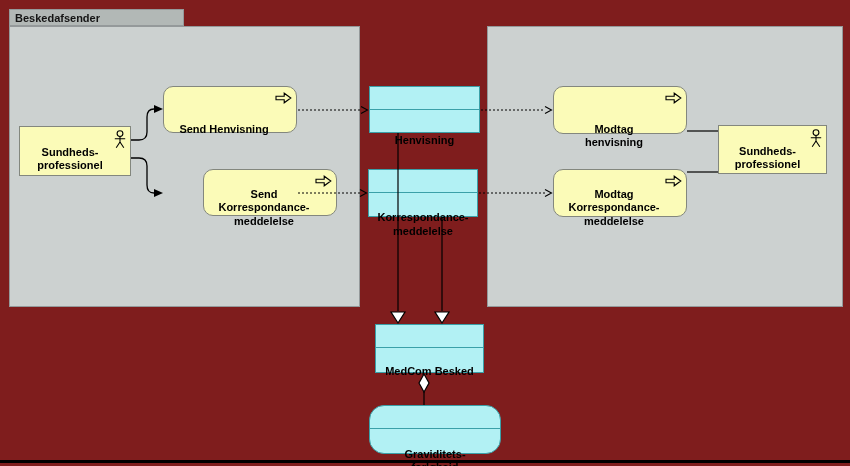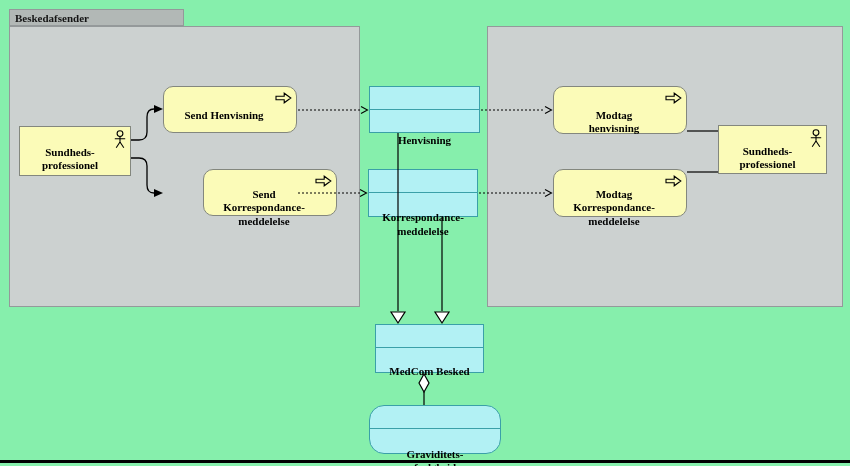--- a/index.html
+++ b/index.html
@@ -1,34 +1,34 @@
 <!DOCTYPE html>
 <html><head>
 <meta charset="utf-8">
 <style>
   html,body{margin:0;padding:0;background:#ffffff;}
   .canvas{
-    position:relative;width:850px;height:466px;background:#86efac;
-    font-family:Liberation Serif, serif;overflow:hidden;
+    position:relative;width:850px;height:466px;background:#7f1d1d;
+    font-family:Liberation Sans, sans-serif;overflow:hidden;
   }
   .tab{
     position:absolute;box-sizing:border-box;background:#b2b8b6;
     border:1px solid #94999a;font-size:11px;font-weight:bold;color:#141414;
     padding:2px 0 0 5px;line-height:12px;
   }
   .gbody{
     position:absolute;box-sizing:border-box;background:#ccd1d0;
     border:1px solid #94999a;
   }
   .node{
     position:absolute;box-sizing:border-box;font-size:11px;font-weight:bold;
     color:#000;text-align:center;white-space:pre-line;line-height:13.5px;
   }
   .yellow{background:#fbfbb8;border:1px solid #83877e;}
-  .proc{border-radius:10px;padding:8px 16px 0 4px;}
+  .proc{border-radius:10px;padding:22px 16px 0 4px;}
   .actorbox{padding:5px 14px 0 4px;}
   .cyan{background:#b2f1f4;border:1px solid #3aa0a8;padding:0;}
   .strip{height:8px;border-bottom:1px solid #3aa0a8;}
   .obj-text{
     display:flex;align-items:center;justify-content:center;
     height:calc(100% - 9px);white-space:pre-line;
   }
   .obj-text.top{align-items:flex-start;padding-top:4px;height:calc(100% - 13px);}
   .icon{position:absolute;pointer-events:none;}
   .proc-icon{top:5px;right:4px;}

